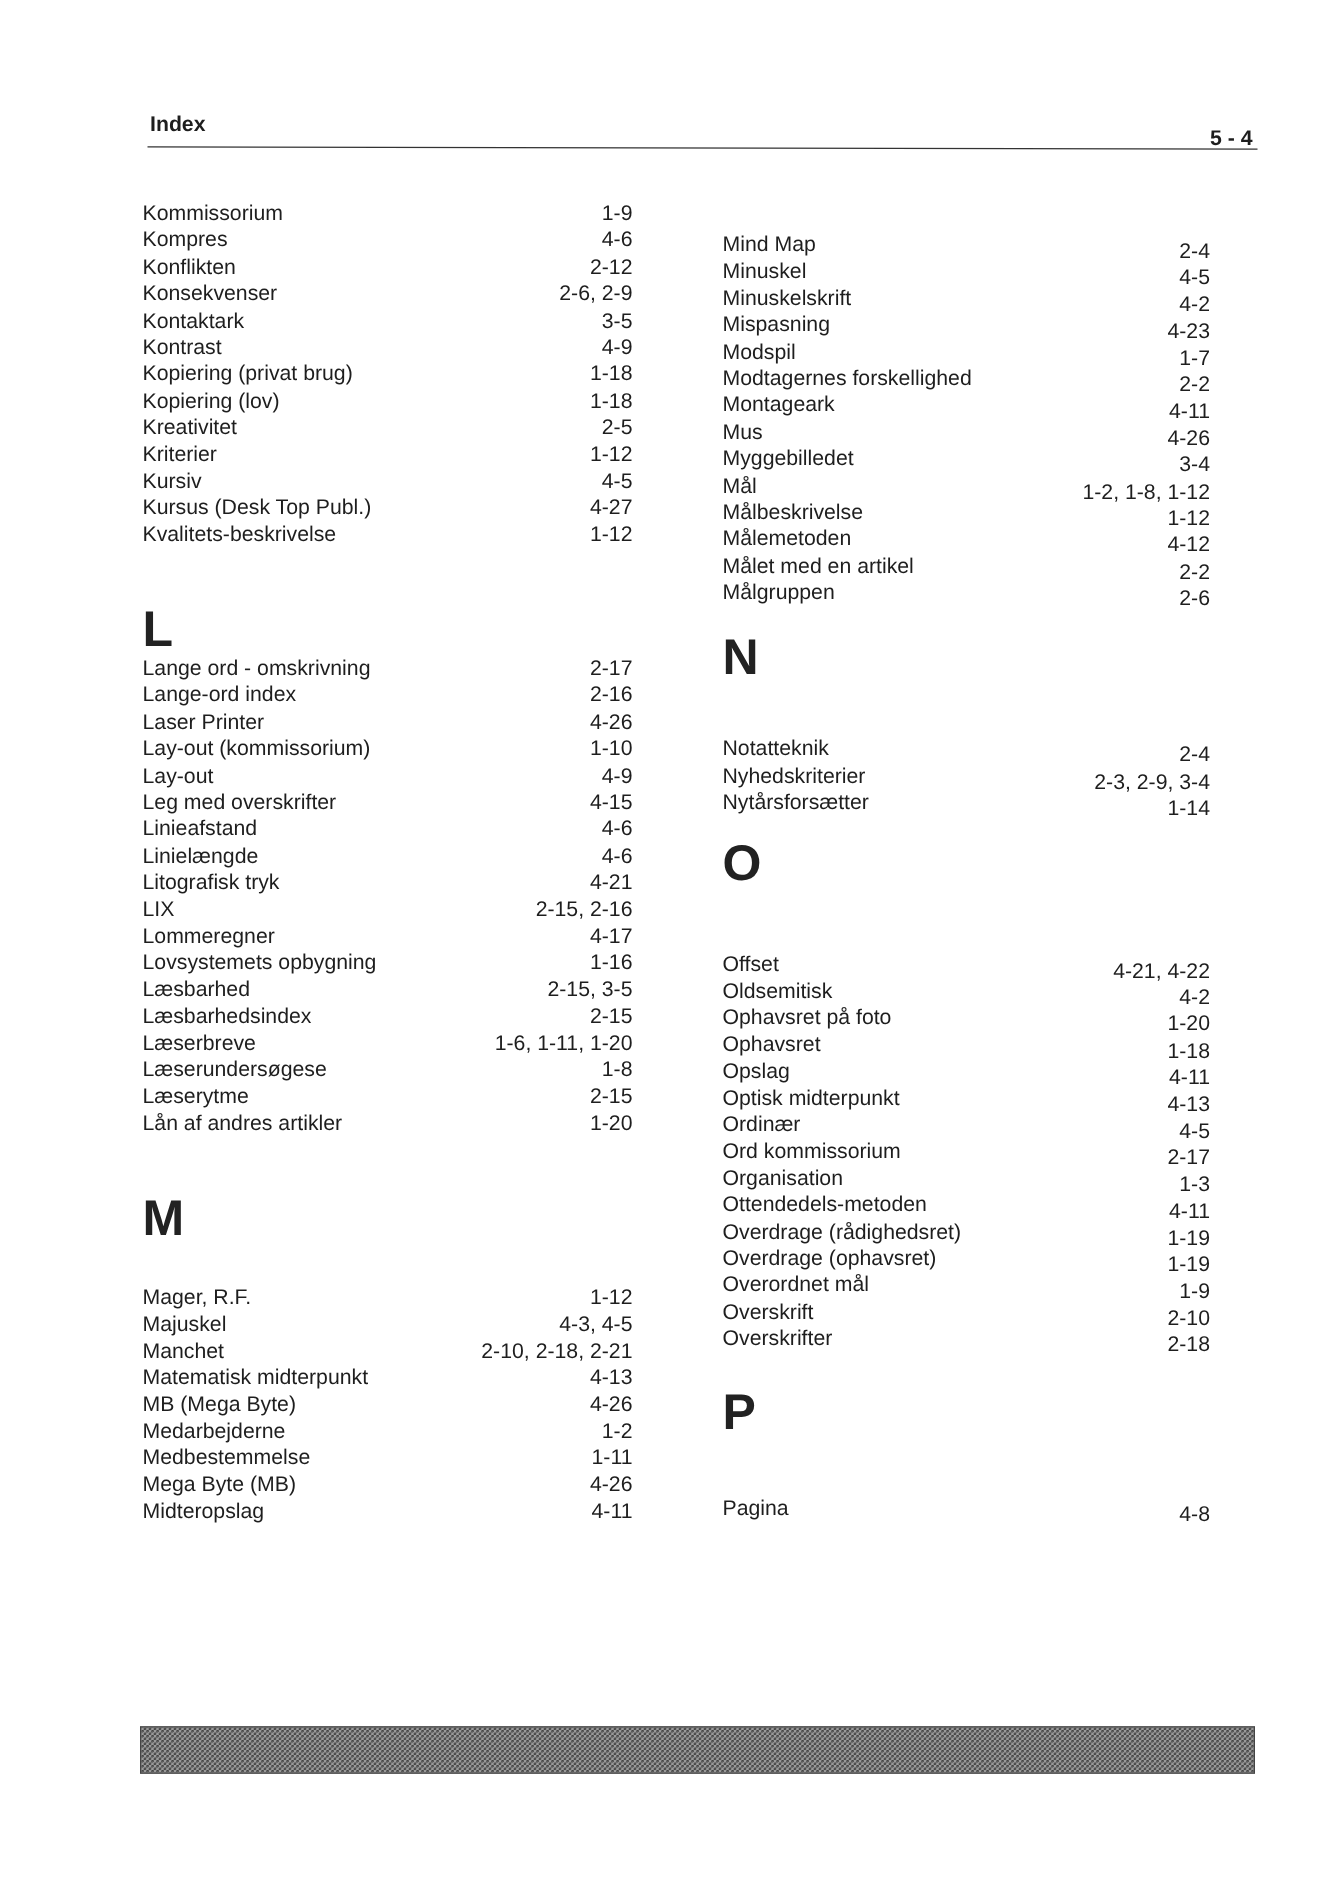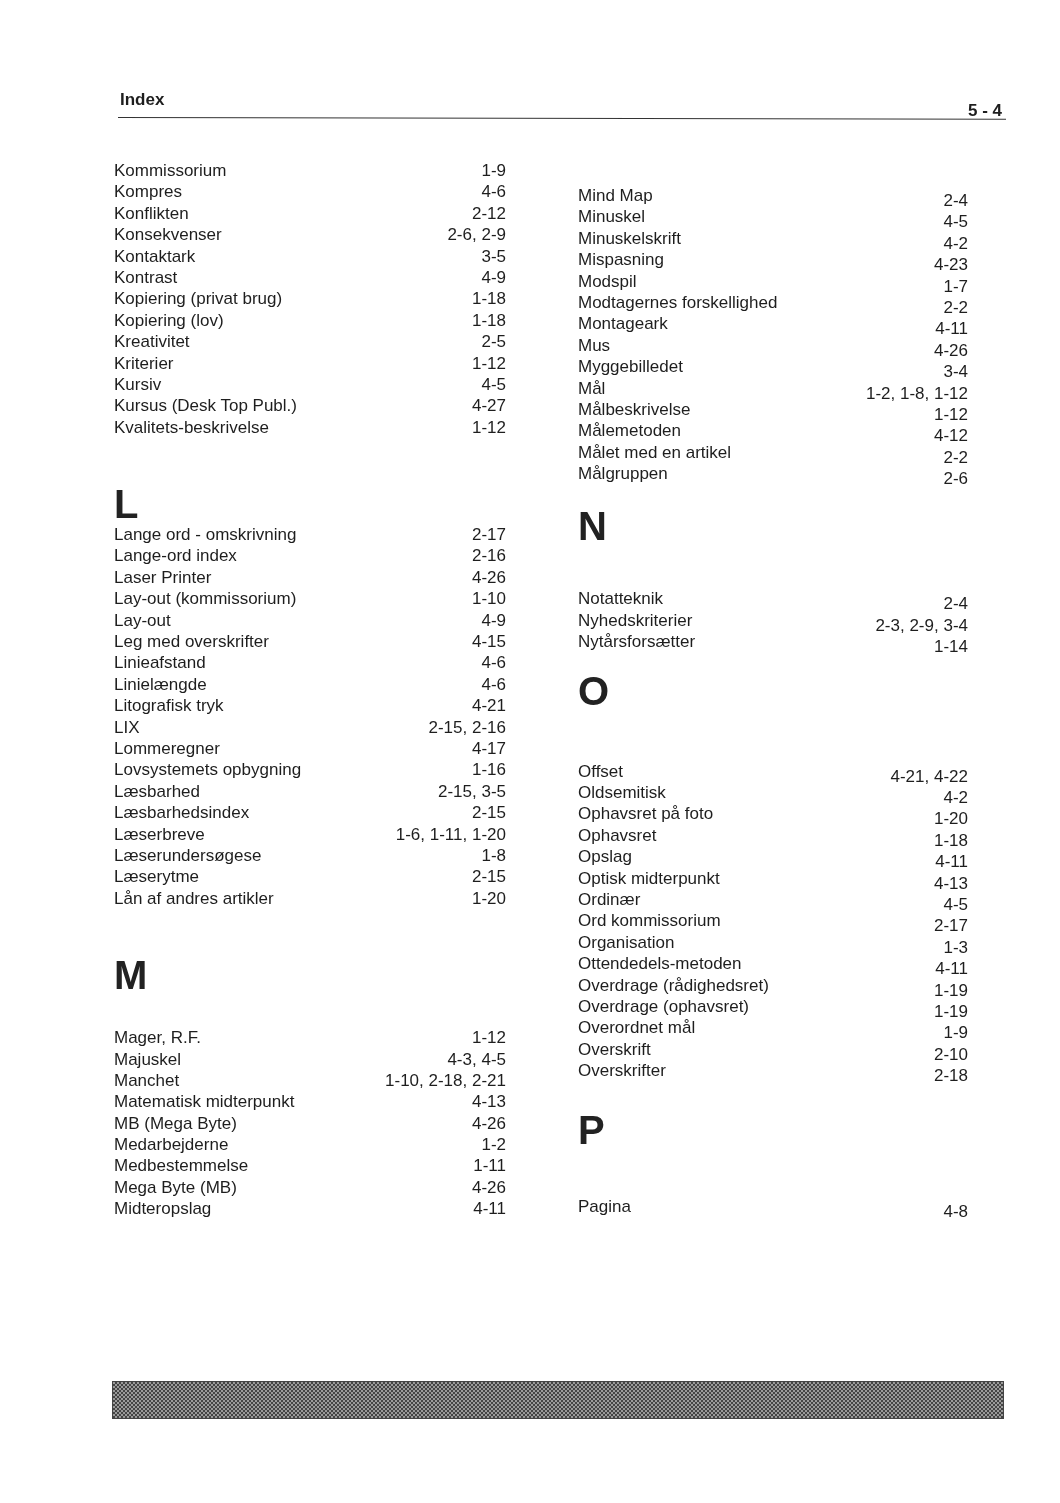--- a/index.html
+++ b/index.html
@@ -169,21 +169,21 @@
       <div class="entry">
         <span class="term">Mager, R.F.</span>
         <span class="pg">1-12</span>
       </div>
       <div class="entry">
         <span class="term">Majuskel</span>
         <span class="pg">4-3, 4-5</span>
       </div>
       <div class="entry">
         <span class="term">Manchet</span>
-        <span class="pg">1-10, 2-18, 2-21</span>
+        <span class="pg">2-10, 2-18, 2-21</span>
       </div>
       <div class="entry">
         <span class="term">Matematisk midterpunkt</span>
         <span class="pg">4-13</span>
       </div>
       <div class="entry">
         <span class="term">MB (Mega Byte)</span>
         <span class="pg">4-26</span>
       </div>
       <div class="entry">

